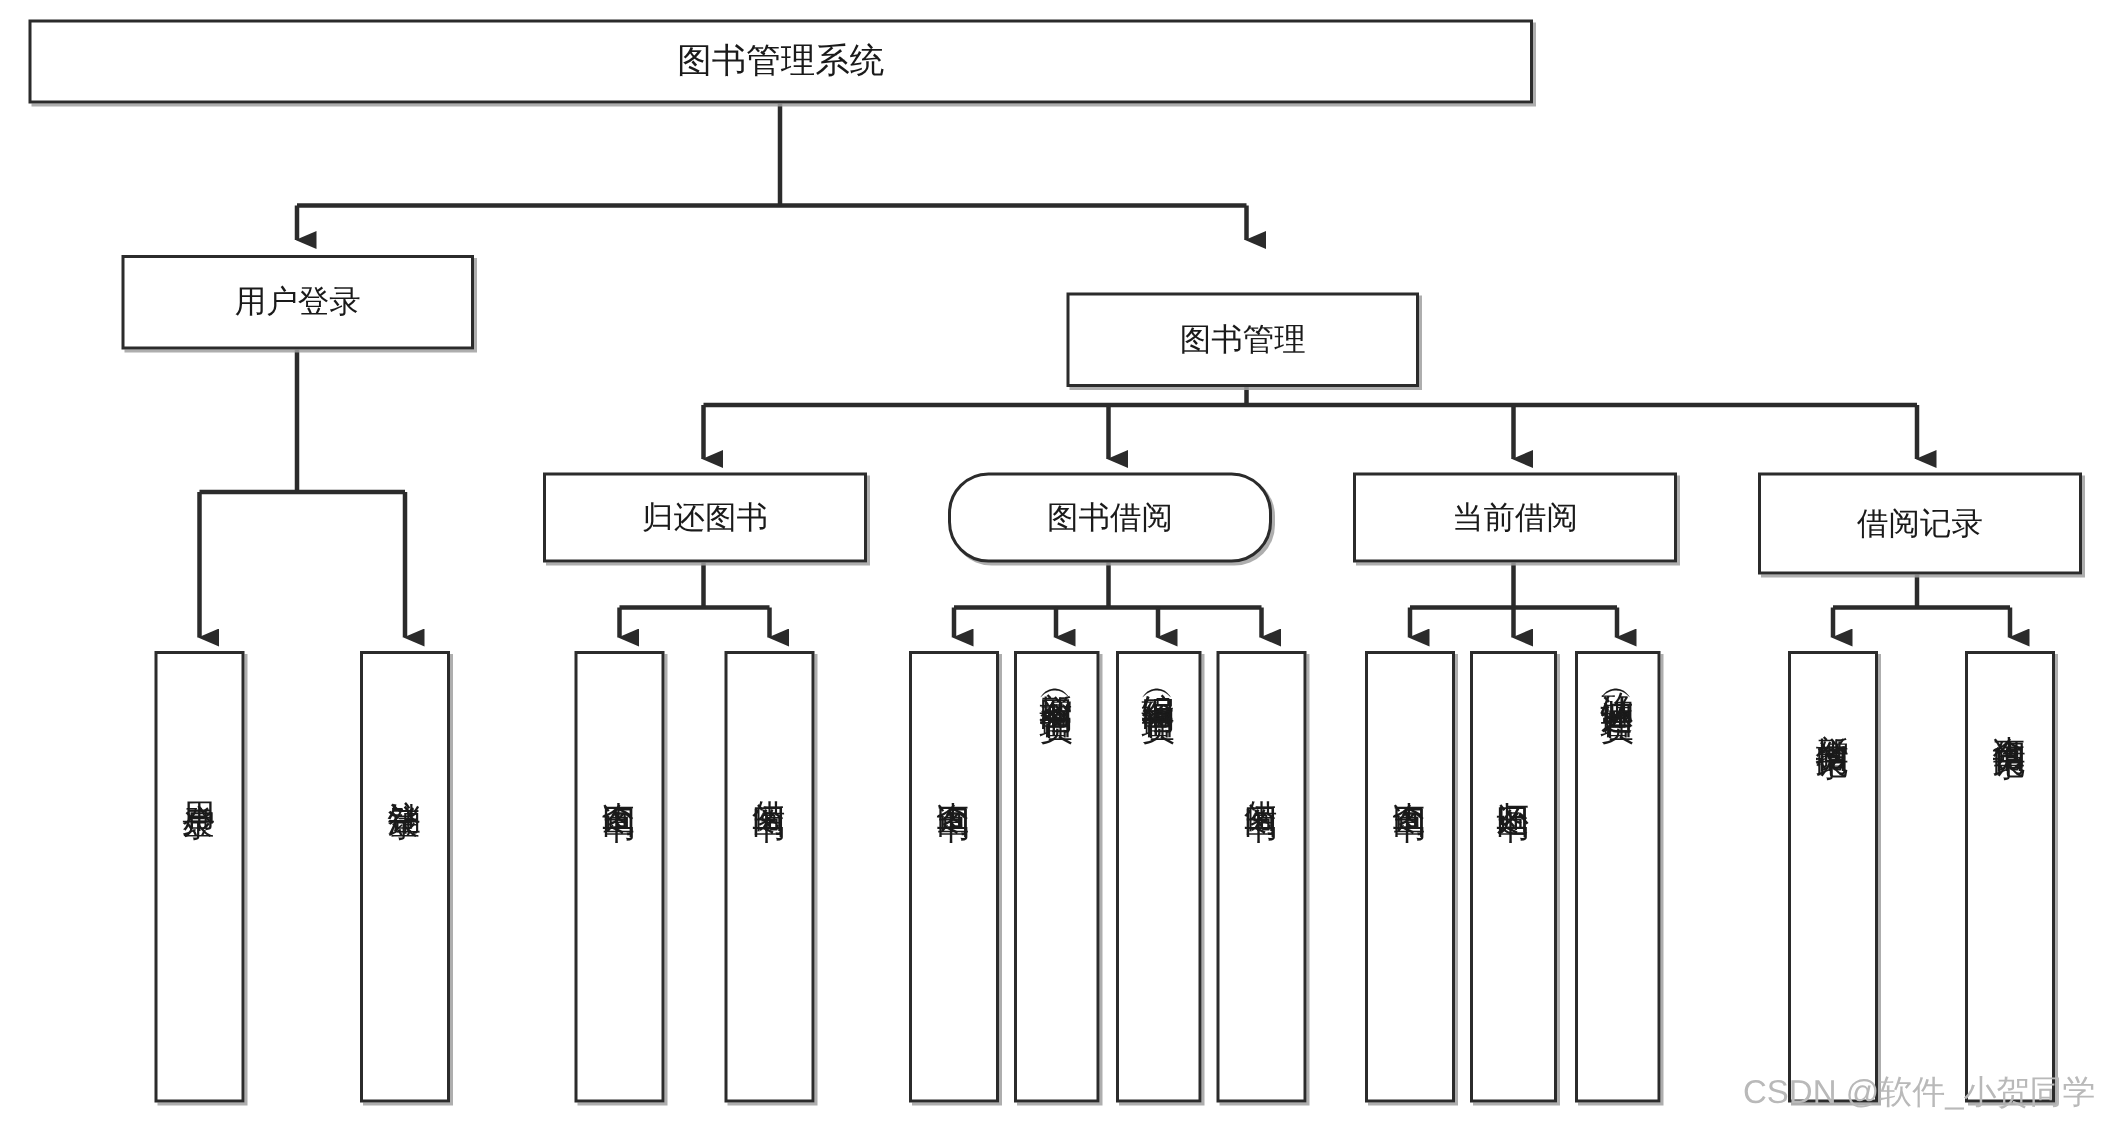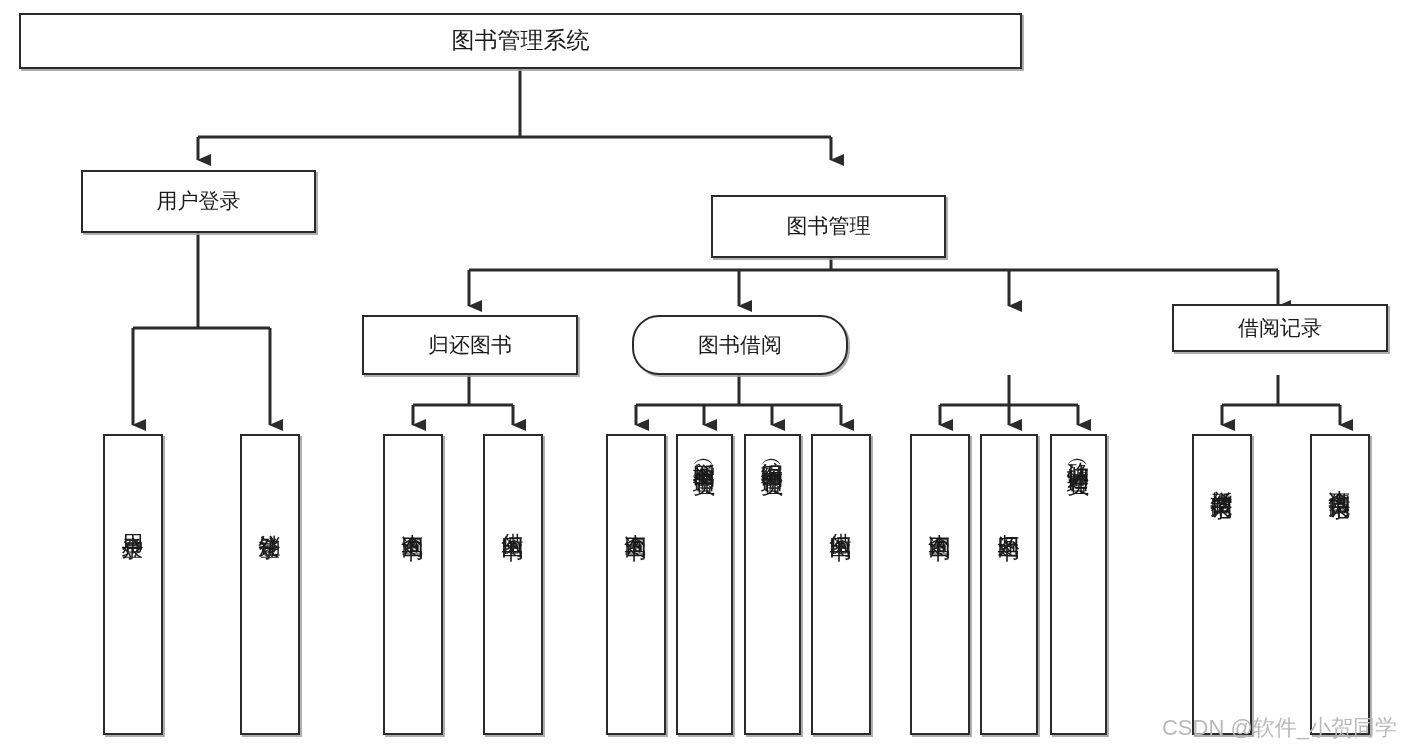--- a/index.html
+++ b/index.html
@@ -151,22 +151,25 @@
   </div>
 
   <div class="node branch" style="left:362px; top:315px; width:216px; height:60px;">
     <span class="label">归还图书</span>
   </div>
 
   <div class="node branch" style="left:632px; top:315px; width:216px; height:60px;border-radius:27px;">
     <span class="label">图书借阅</span>
   </div>
 
-
-  <div class="node branch" style="left:1172px; top:304px; width:216px; height:48px;">
+  <div class="node branch" style="left:902px; top:315px; width:216px; height:60px;">
+    <span class="label">当前借阅</span>
+  </div>
+
+  <div class="node branch" style="left:1172px; top:315px; width:216px; height:68px;">
     <span class="label">借阅记录</span>
   </div>
 
   <div class="node leaf" style="left:103px; top:434px; width:60px; height:301px; padding-top:80px;">
     <span class="label">用户登录</span>
   </div>
 
   <div class="node leaf" style="left:240px; top:434px; width:60px; height:301px; padding-top:80px;">
     <span class="label">注销登录</span>
   </div>

